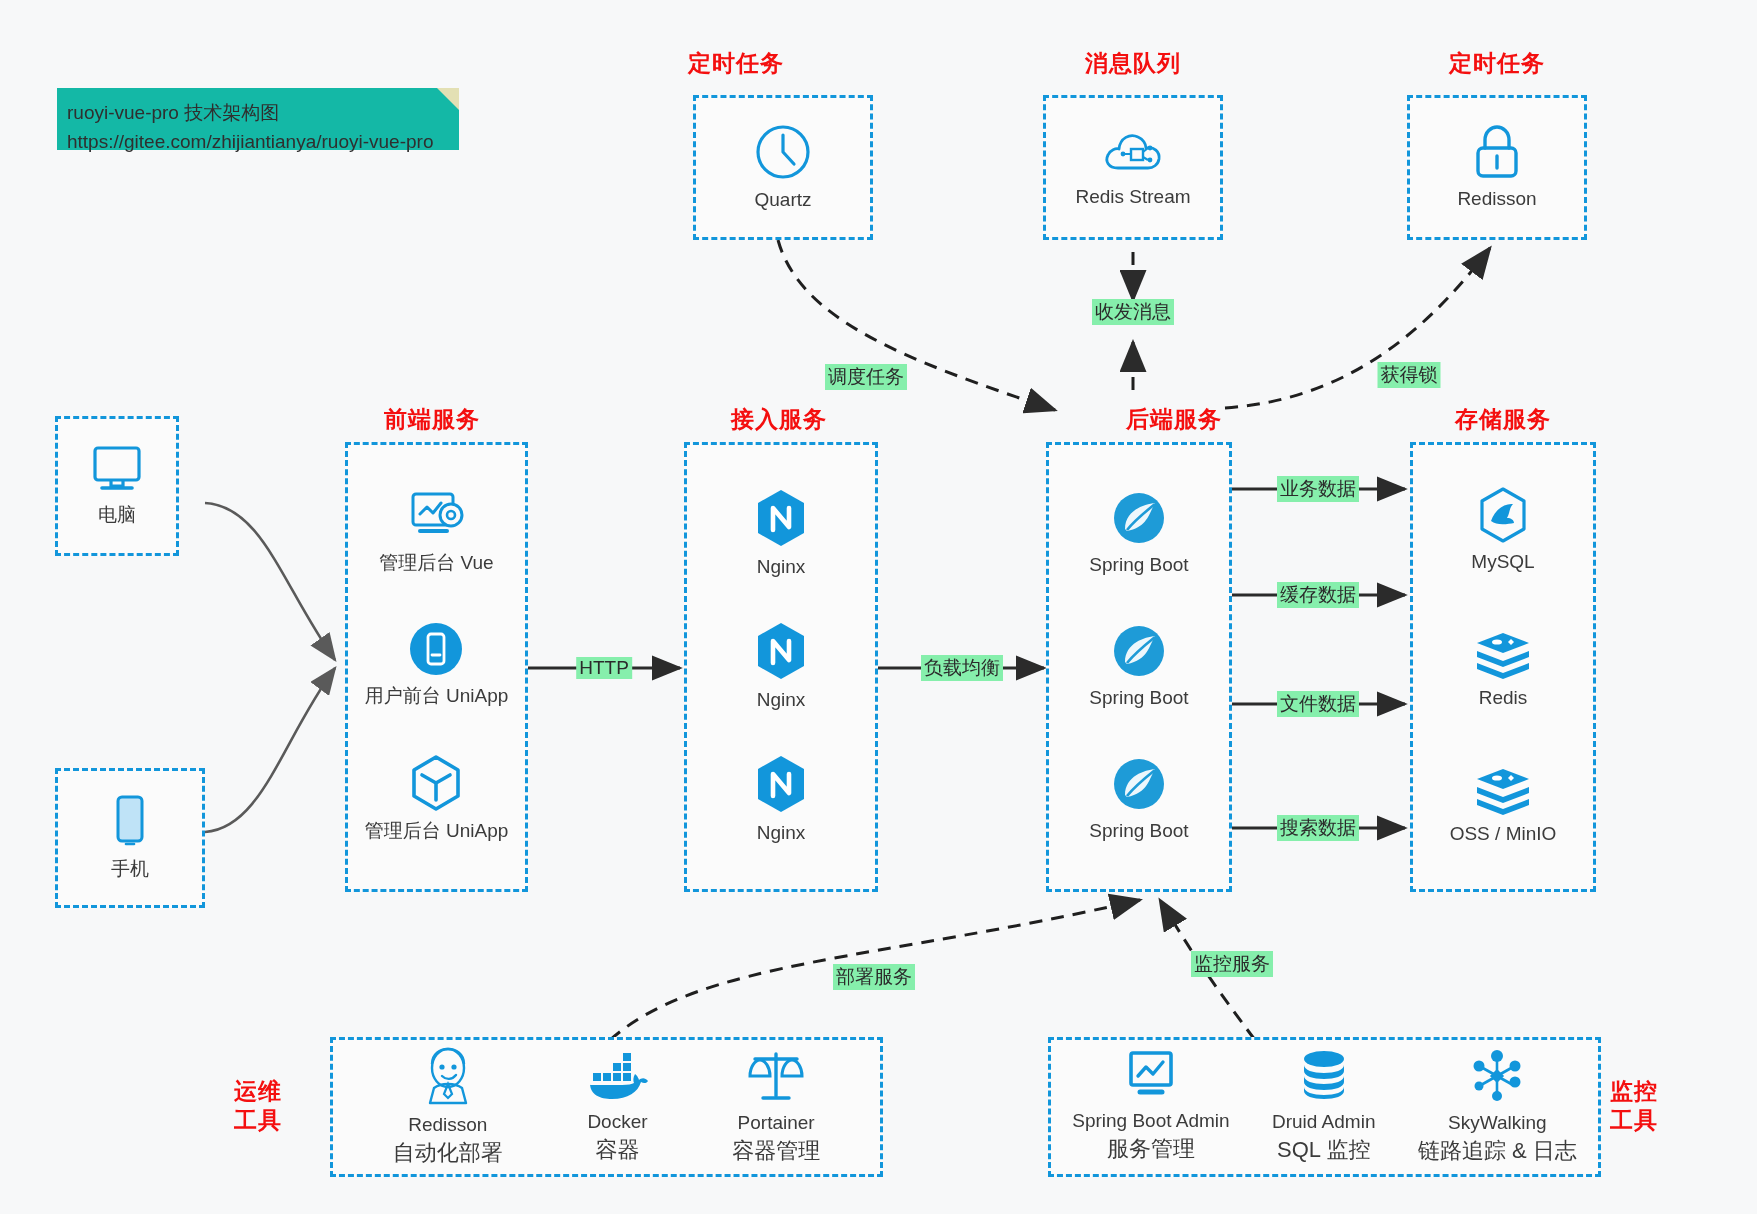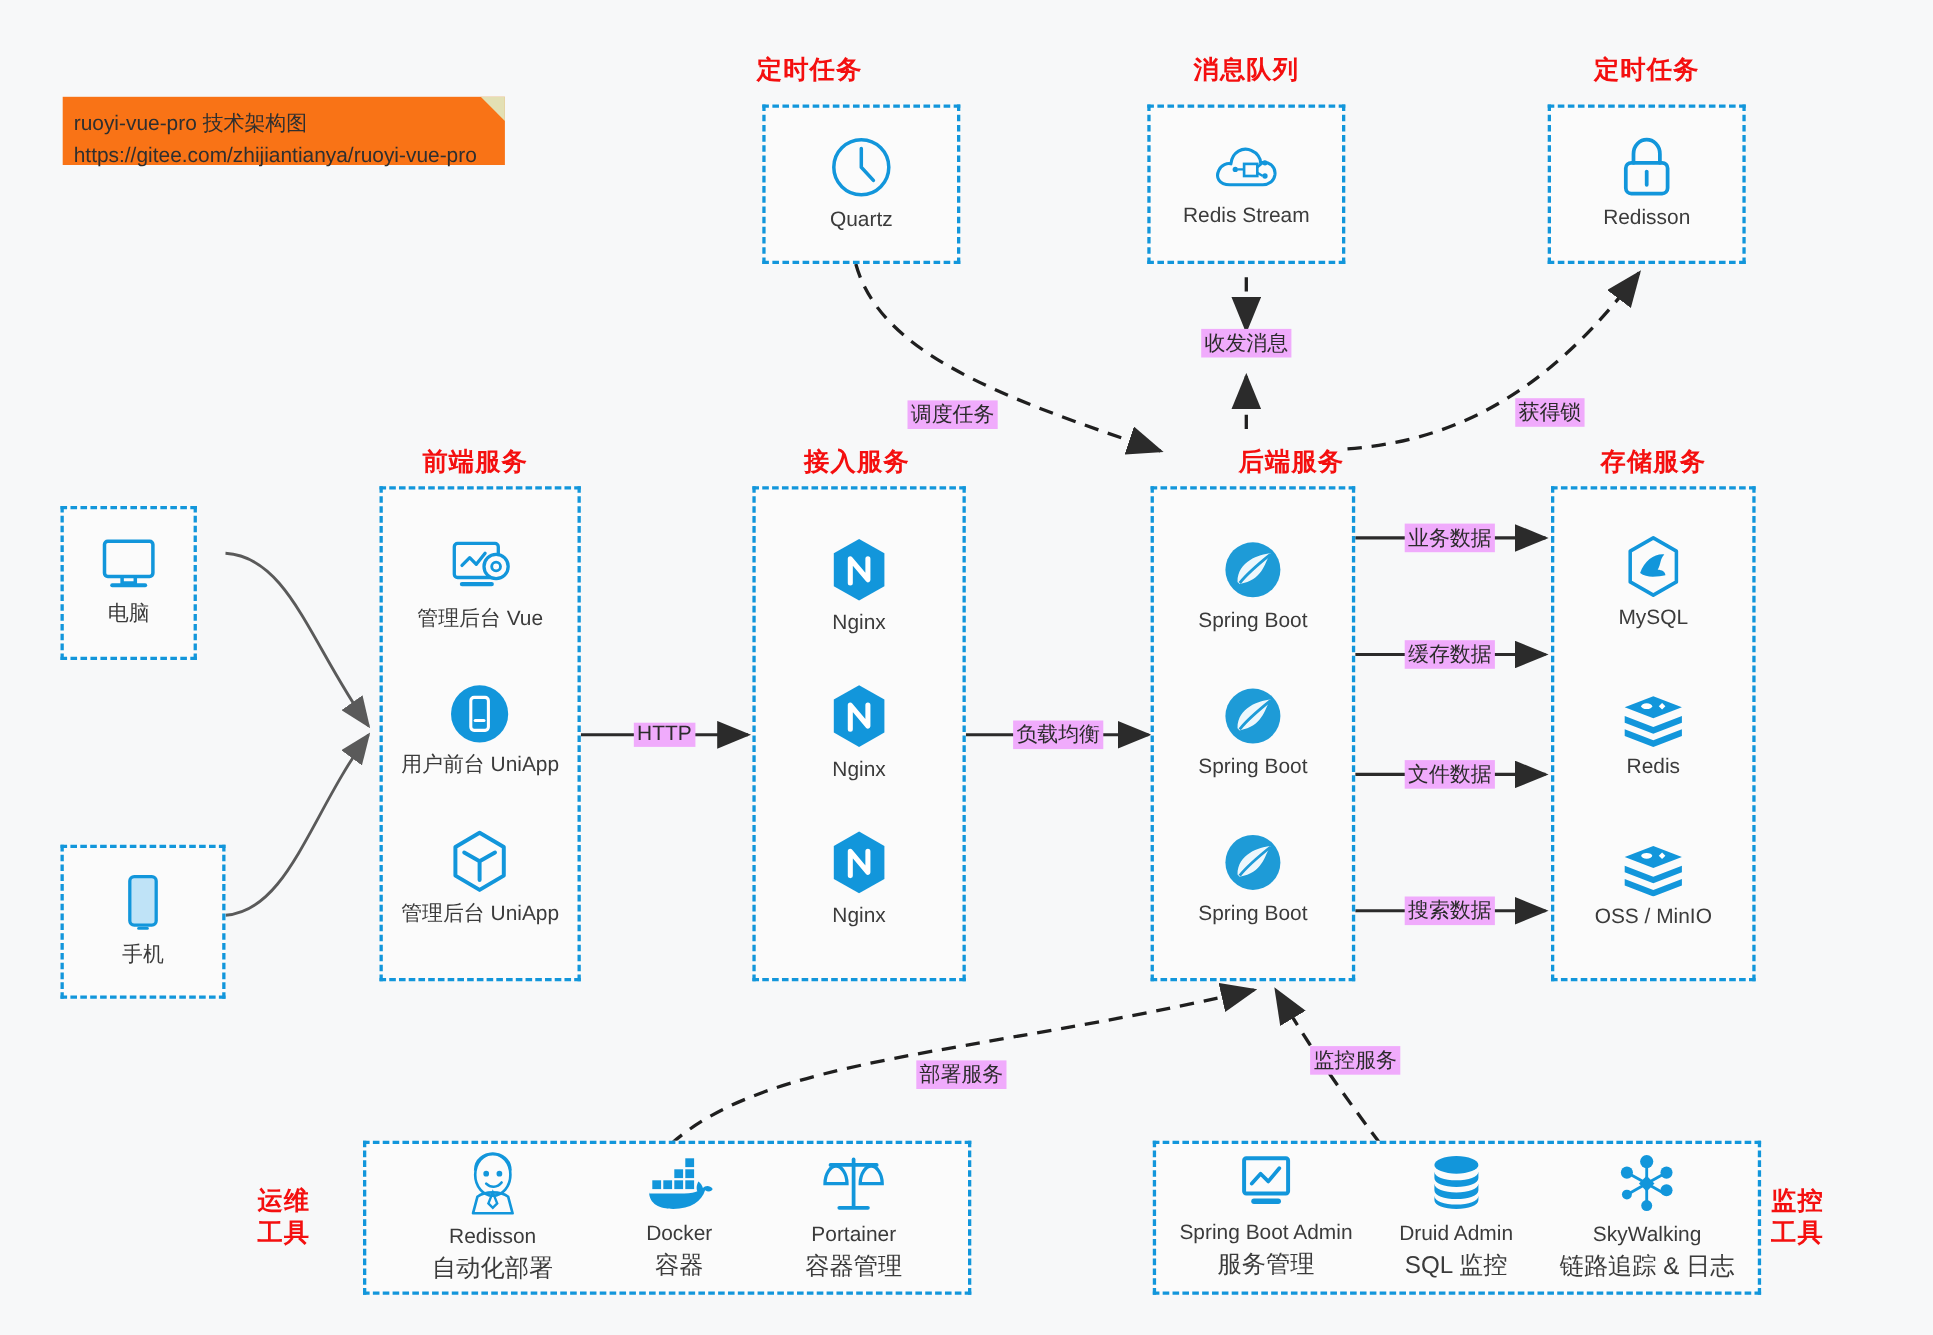--- a/index.html
+++ b/index.html
@@ -53,39 +53,39 @@
     line-height:1.3;
   }
   .node .lbl2{
     font-size:22px;color:#3b3b3b;text-align:center;white-space:nowrap;line-height:1.35;
   }
 
   
   .note{
     position:absolute;
     left:57px;top:88px;width:402px;height:62px;
-    background:#f97316;
+    background:#14b8a6;
     font-size:19px;color:#2f2f2f;
     padding:10px 14px 0 10px;
     box-sizing:border-box;
     line-height:1.55;
   }
   .note .fold{
     position:absolute;right:0;top:0;width:0;height:0;
     border-top:22px solid #e3e0b4;
     border-left:22px solid transparent;
   }
   .note .line{white-space:nowrap;}
 
   
   .elabel{
     position:absolute;
     font-size:19px;
     color:#2b2b2b;
-    background:#f0abfc;
+    background:#86efac;
     padding:0 3px;
     white-space:nowrap;
     transform:translate(-50%,-50%);
   }
 </style>
 </head>
 <body>
 
 <div id="canvas">
 
@@ -166,21 +166,21 @@
         <svg width="54" height="56" viewBox="0 0 54 56">
           <path d="M15 24 L15 16 C15 8 21 3 27 3 C33 3 39 8 39 16 L39 24" fill="none" stroke="#1296db" stroke-width="3.4" stroke-linecap="round"></path>
           <rect x="8" y="24" width="38" height="28" rx="5" fill="none" stroke="#1296db" stroke-width="3.4"></rect>
           <line x1="27" y1="32" x2="27" y2="44" stroke="#1296db" stroke-width="3.4" stroke-linecap="round"></line>
         </svg>
       </span>
       <span class="lbl">Redisson</span>
     </div>
   </div>
 
-  <div class="group" style="left:55px;top:460px;width:124px;height:140px;justify-content:center;">
+  <div class="group" style="left:55px;top:416px;width:124px;height:140px;justify-content:center;">
     <div class="node">
       <span class="icon">
         <svg width="56" height="52" viewBox="0 0 56 52">
           <rect x="6" y="4" width="44" height="32" rx="3" fill="none" stroke="#1296db" stroke-width="3.2"></rect>
           <path d="M22 36 L22 42 L34 42 L34 36" fill="none" stroke="#1296db" stroke-width="3.2"></path>
           <line x1="13" y1="44" x2="43" y2="44" stroke="#1296db" stroke-width="3.6" stroke-linecap="round"></line>
         </svg>
       </span>
       <span class="lbl">电脑</span>
     </div>

